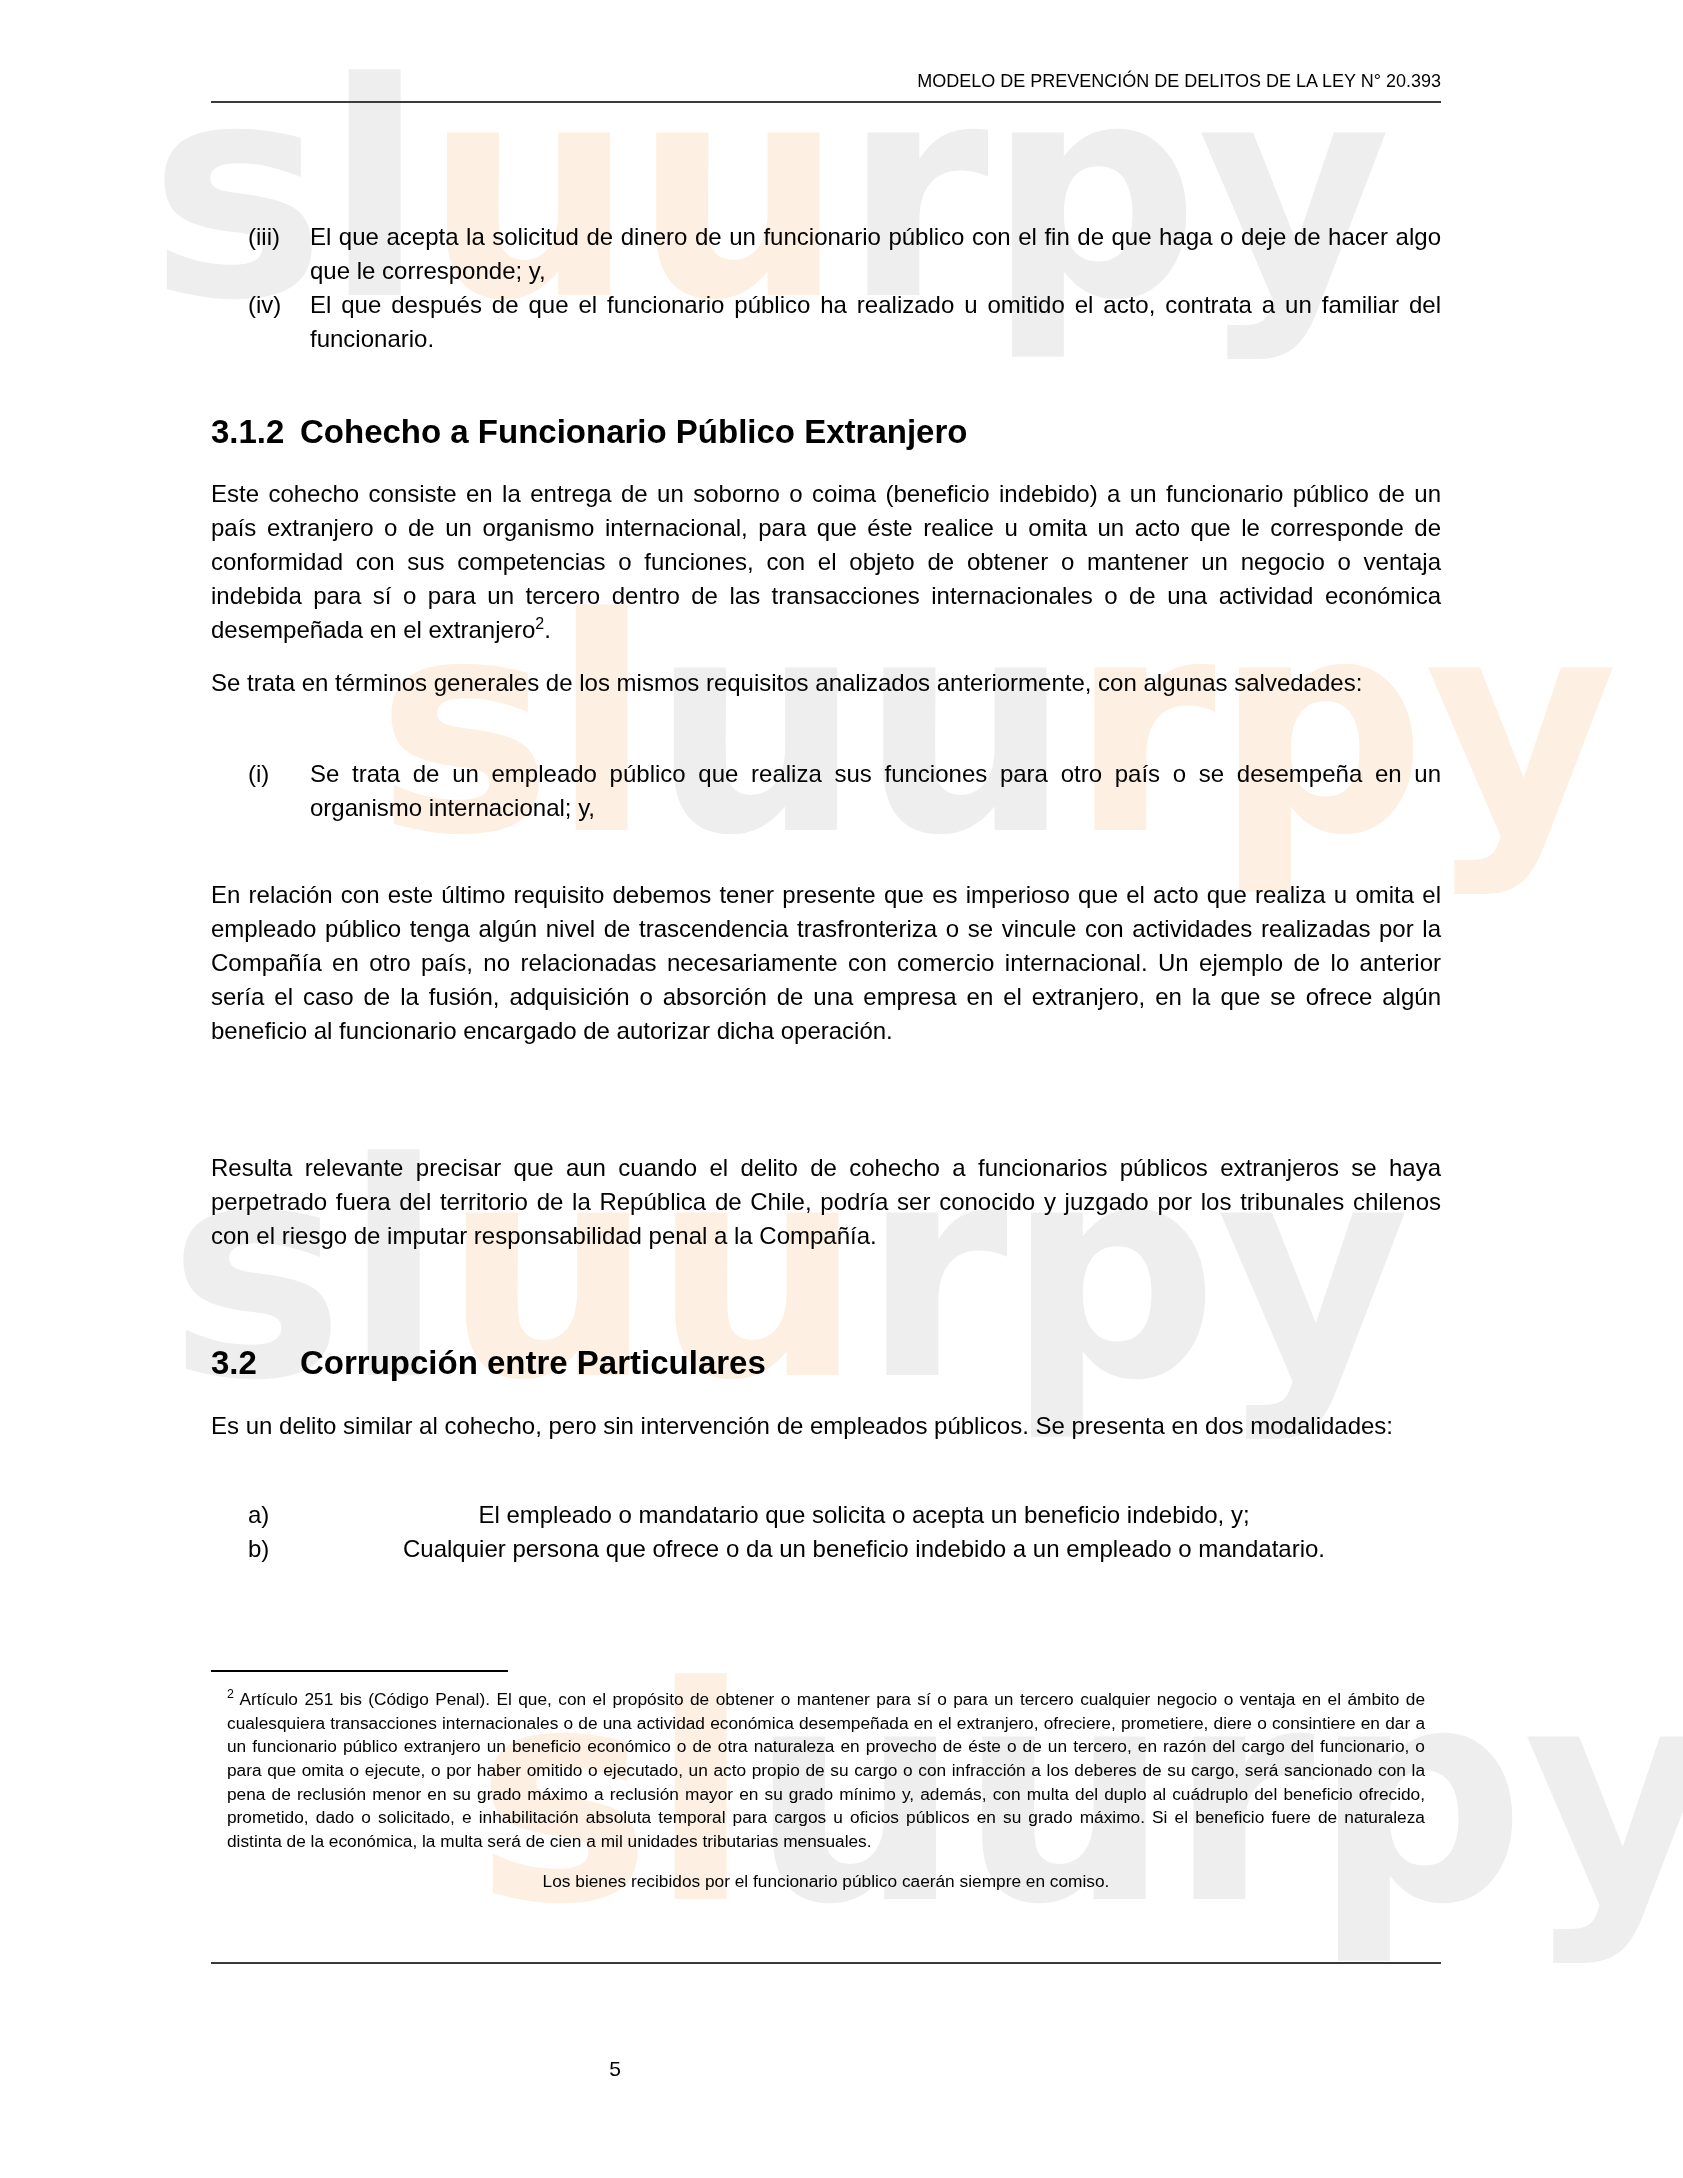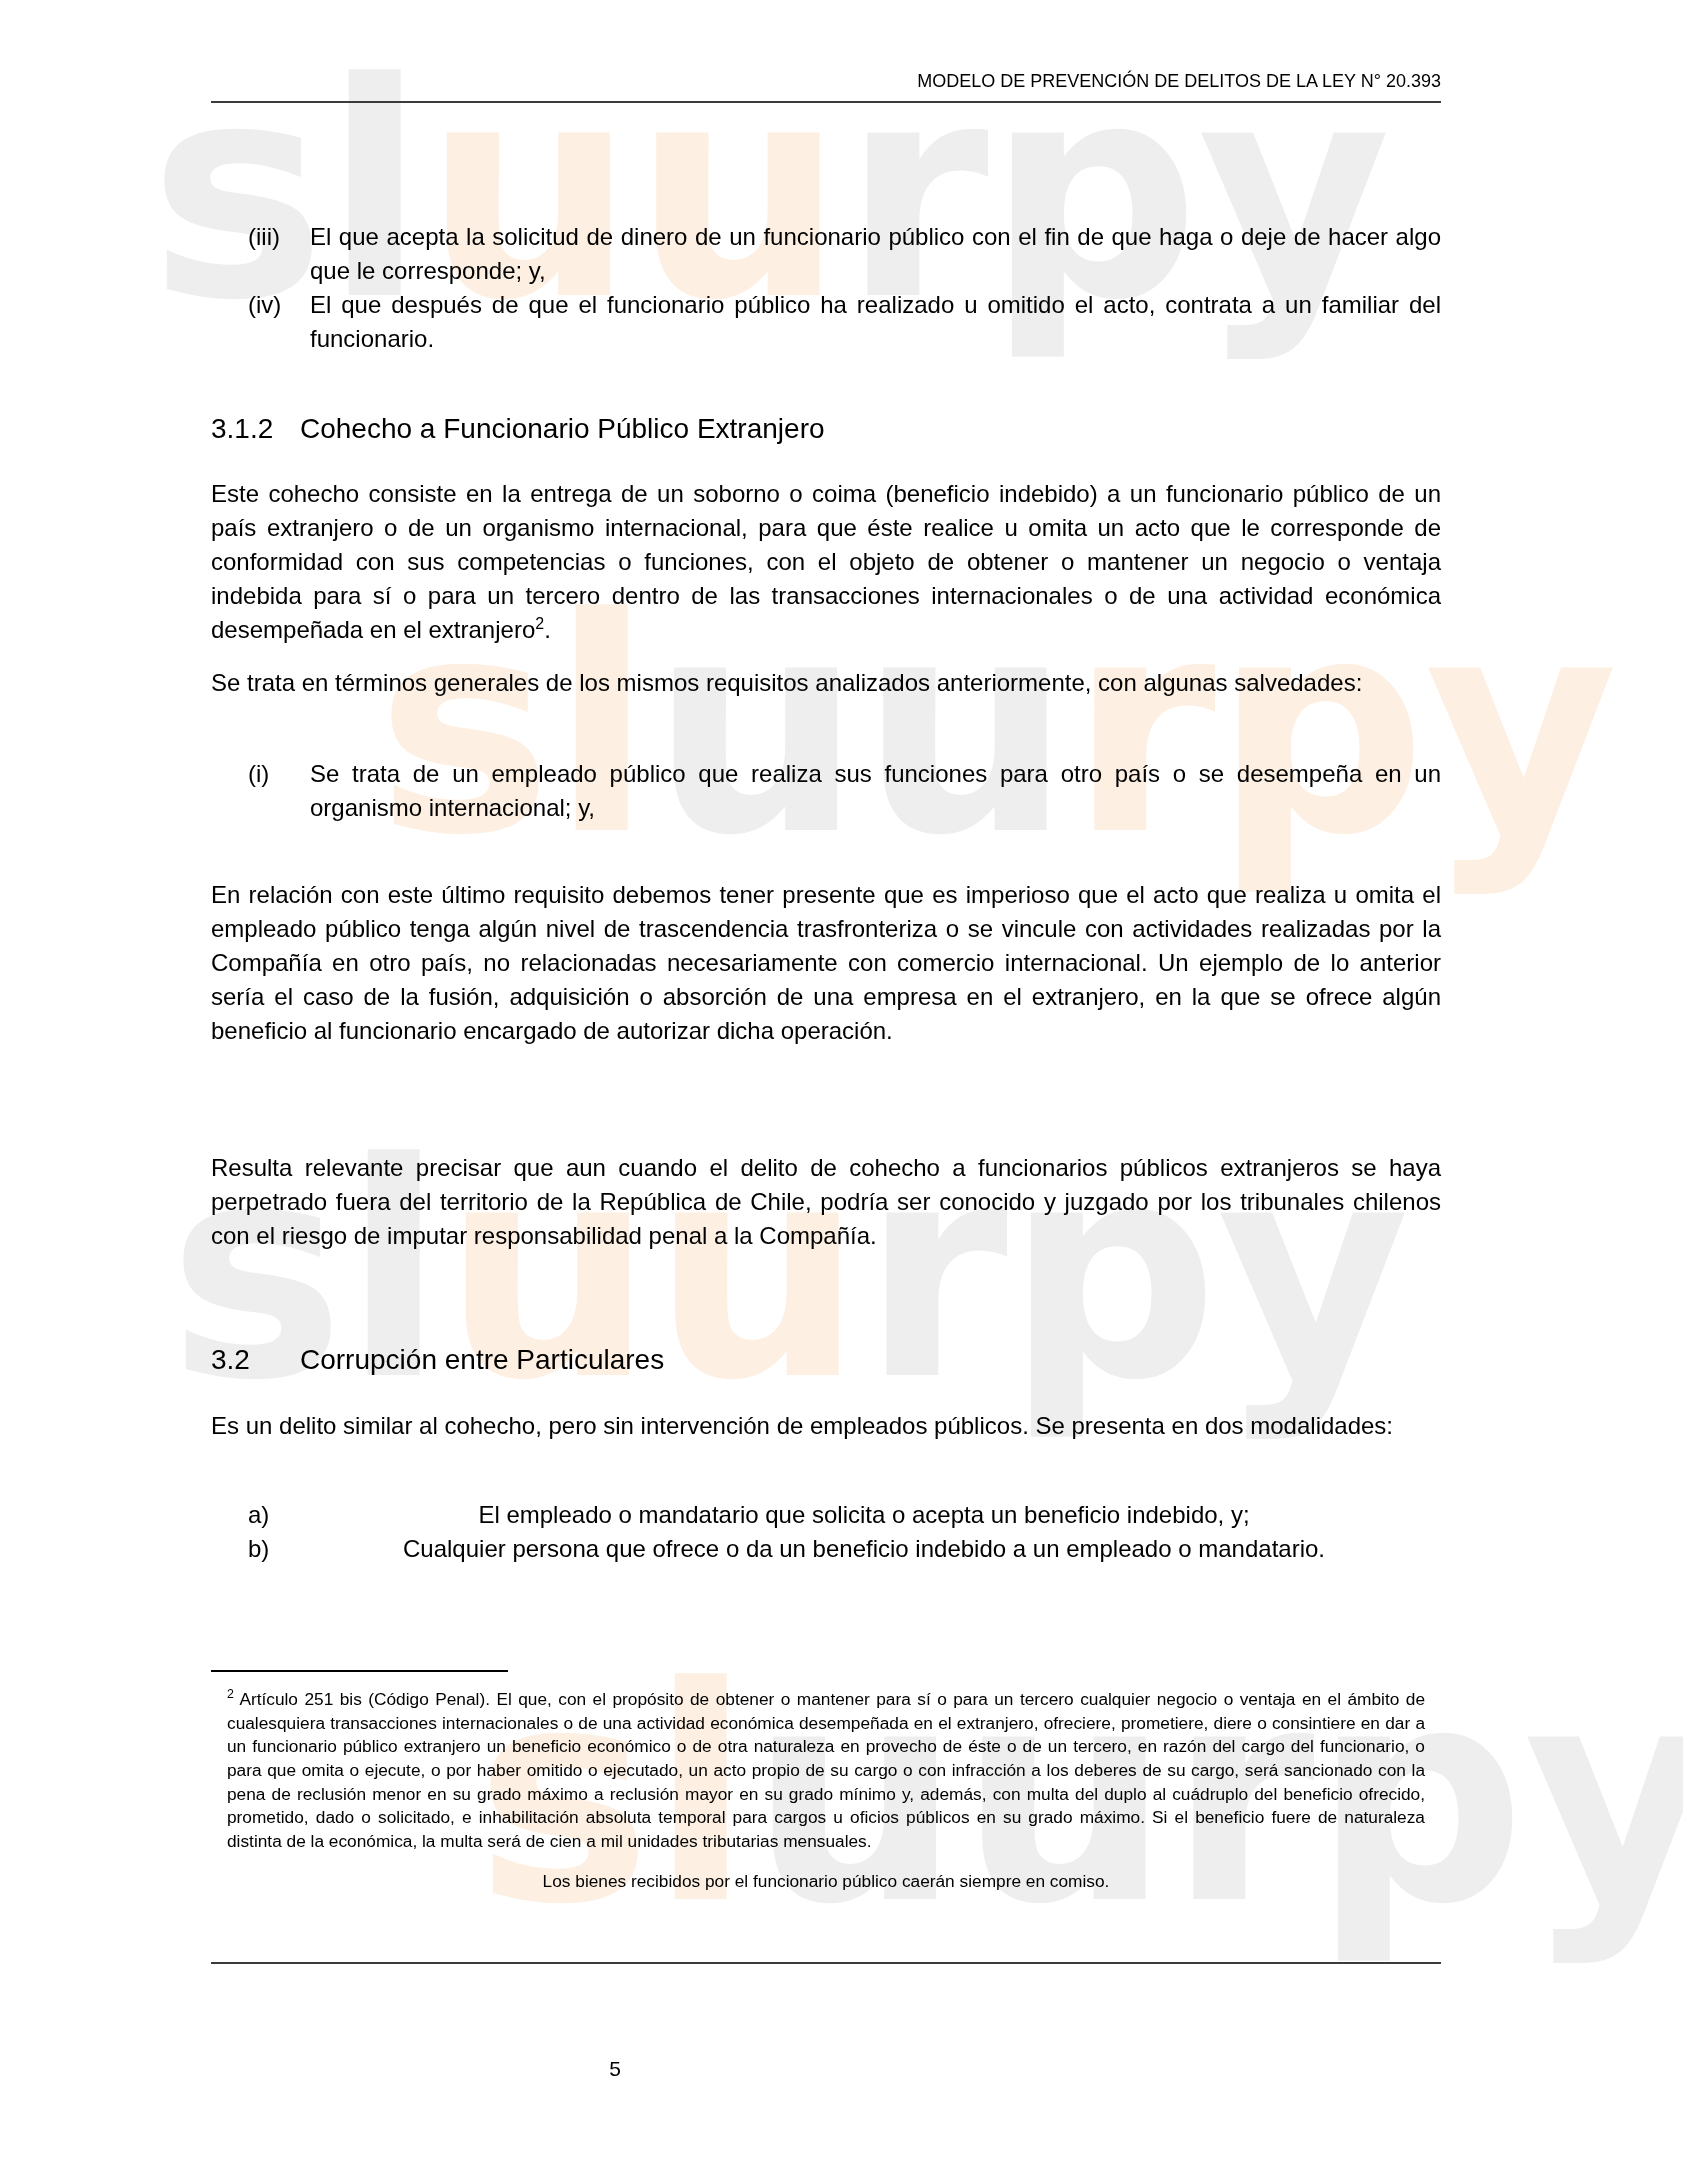--- a/index.html
+++ b/index.html
@@ -108,22 +108,22 @@
     flex: 0 0 76px;
     padding-left: 37px;
     box-sizing: border-box;
   }
   .alpha-text { flex: 1 1 auto; text-align: center; }
 
   
   .heading {
     display: flex;
     align-items: baseline;
-    font-weight: normal;
-    font-size: 28px;
+    font-weight: bold;
+    font-size: 33px;
   }
   .heading-num { flex: 0 0 89px; }
   .heading-num.wide { flex: 0 0 89px; }
   .heading-text { flex: 1 1 auto; }
 
   sup.fn { font-size: 16px; vertical-align: super; line-height: 0; }
 
   
   #footnote-block { top: 1670px; }
   .footnote-rule {

